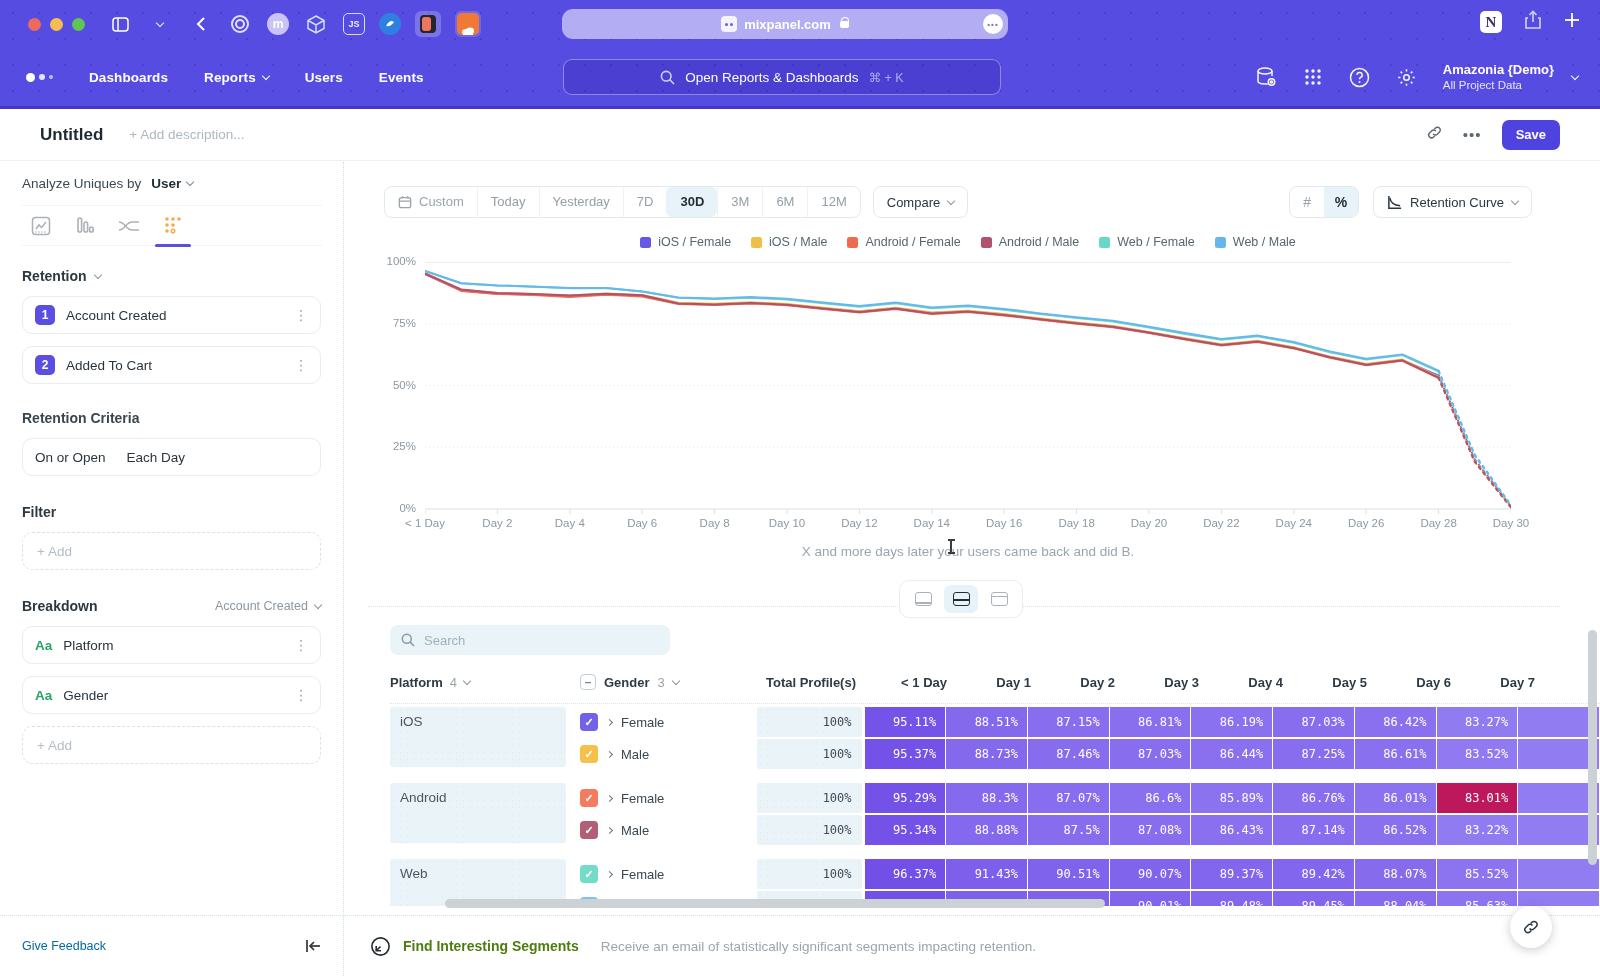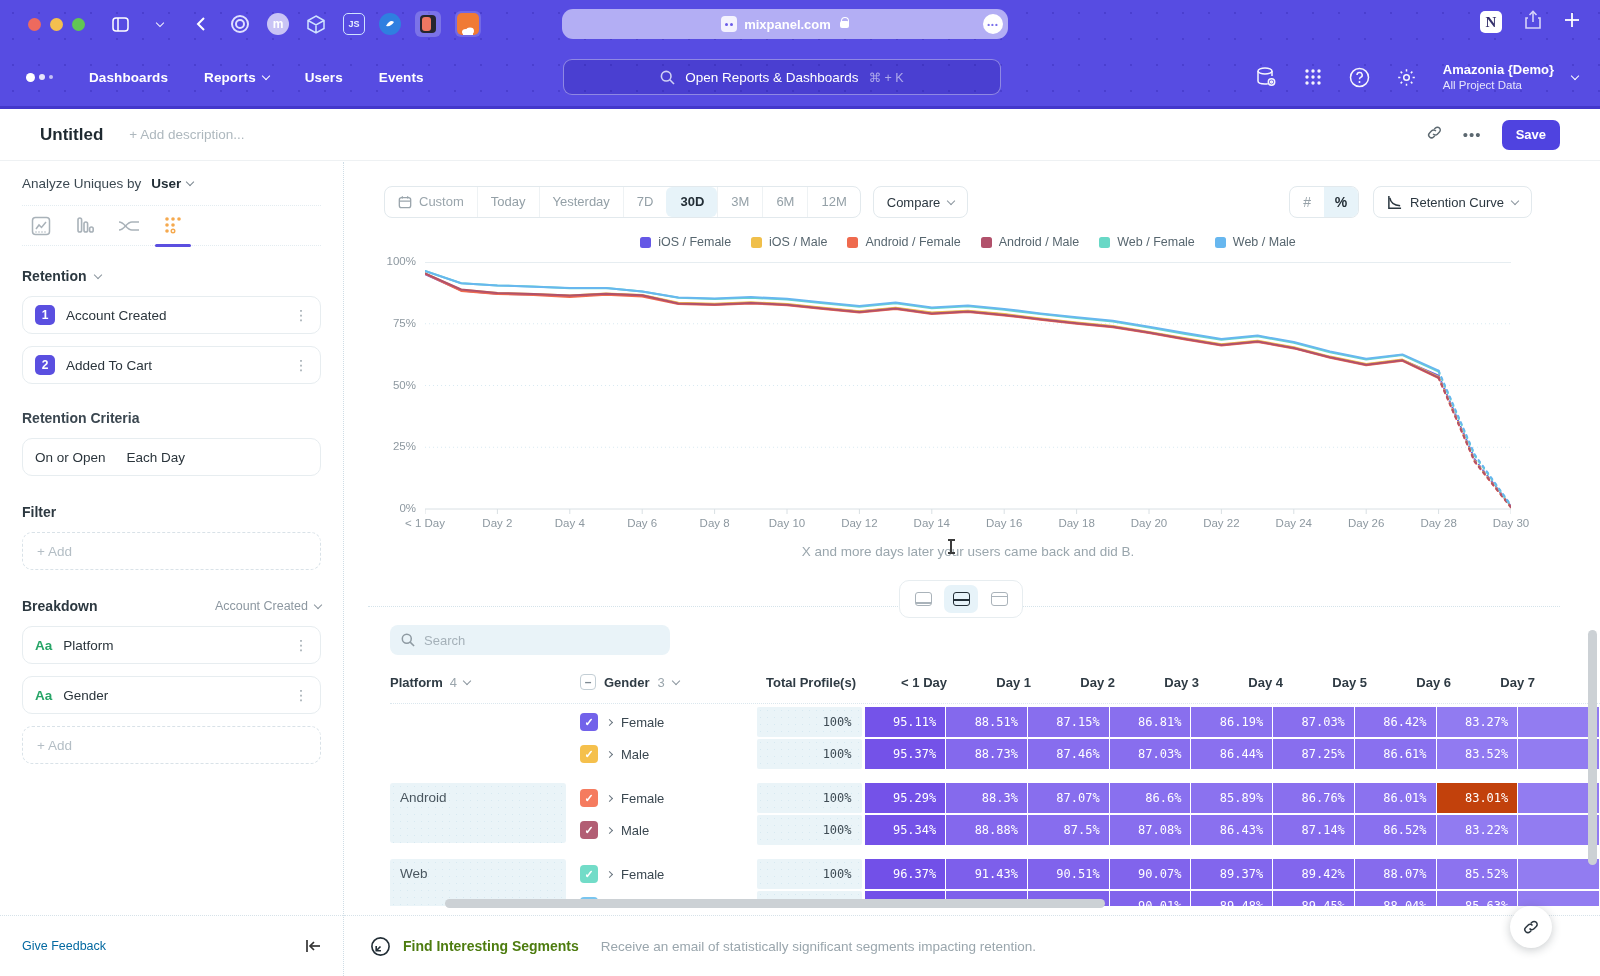--- a/index.html
+++ b/index.html
@@ -580,20 +580,21 @@
               <span class="col-val">Day 3</span>
               <span class="col-val">Day 4</span>
               <span class="col-val">Day 5</span>
               <span class="col-val">Day 6</span>
               <span class="col-val">Day 7</span>
             </span>
         </div>
         <div class="head-rule"></div>
         <div class="tgroups" id="tgroups">
             <div class="t-group">
+              <div class="plat-cell">iOS</div>
               <div class="t-row">
                 <span class="g-cell">
                   <span class="chk" style="background: rgb(114, 98, 234);">✓</span>
                   <span class="chev r"></span>
                   <span class="g-lbl">Female</span>
                 </span>
                 <span class="tot-cell">100%</span>
                 <span class="val-cell" style="background: rgb(116, 83, 233);">95.11%</span>
                 <span class="val-cell" style="background: rgb(132, 105, 237);">88.51%</span>
                 <span class="val-cell" style="background: rgb(136, 110, 238);">87.15%</span>
@@ -631,21 +632,21 @@
                   <span class="g-lbl">Female</span>
                 </span>
                 <span class="tot-cell">100%</span>
                 <span class="val-cell" style="background: rgb(116, 82, 232);">95.29%</span>
                 <span class="val-cell" style="background: rgb(133, 106, 237);">88.3%</span>
                 <span class="val-cell" style="background: rgb(136, 110, 238);">87.07%</span>
                 <span class="val-cell" style="background: rgb(137, 112, 239);">86.6%</span>
                 <span class="val-cell" style="background: rgb(139, 114, 239);">85.89%</span>
                 <span class="val-cell" style="background: rgb(137, 111, 238);">86.76%</span>
                 <span class="val-cell" style="background: rgb(139, 114, 239);">86.01%</span>
-                <span class="val-cell" style="background: #c2410c;">83.01%</span>
+                <span class="val-cell" style="background: #be185d;">83.01%</span>
                 <span class="val-cell" style="background: rgb(146, 124, 241);"></span>
               </div>
               <div class="t-row">
                 <span class="g-cell">
                   <span class="chk" style="background: rgb(178, 94, 116);">✓</span>
                   <span class="chev r"></span>
                   <span class="g-lbl">Male</span>
                 </span>
                 <span class="tot-cell">100%</span>
                 <span class="val-cell" style="background: rgb(116, 82, 232);">95.34%</span>

